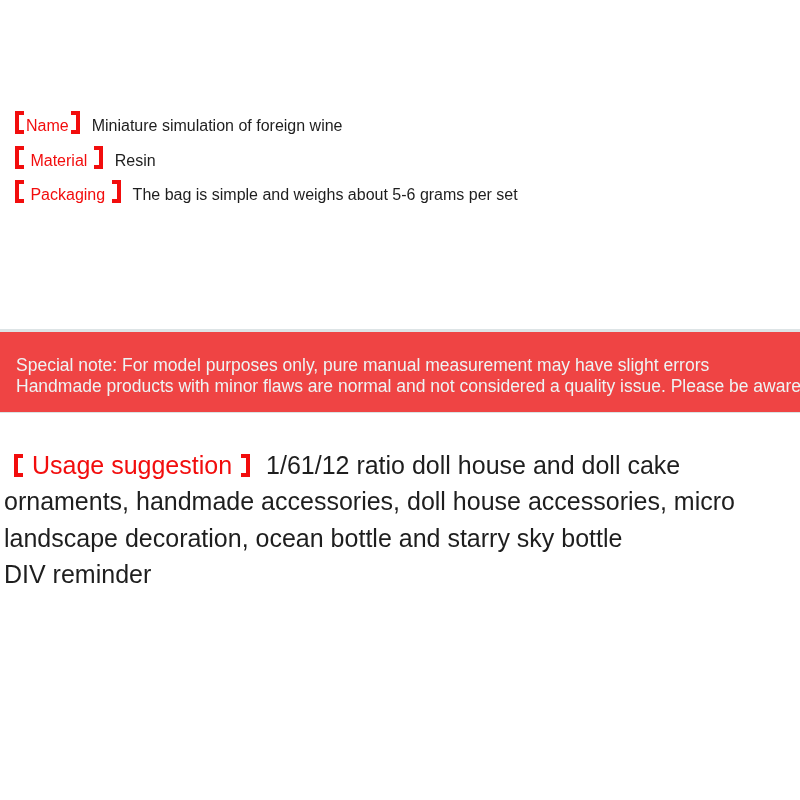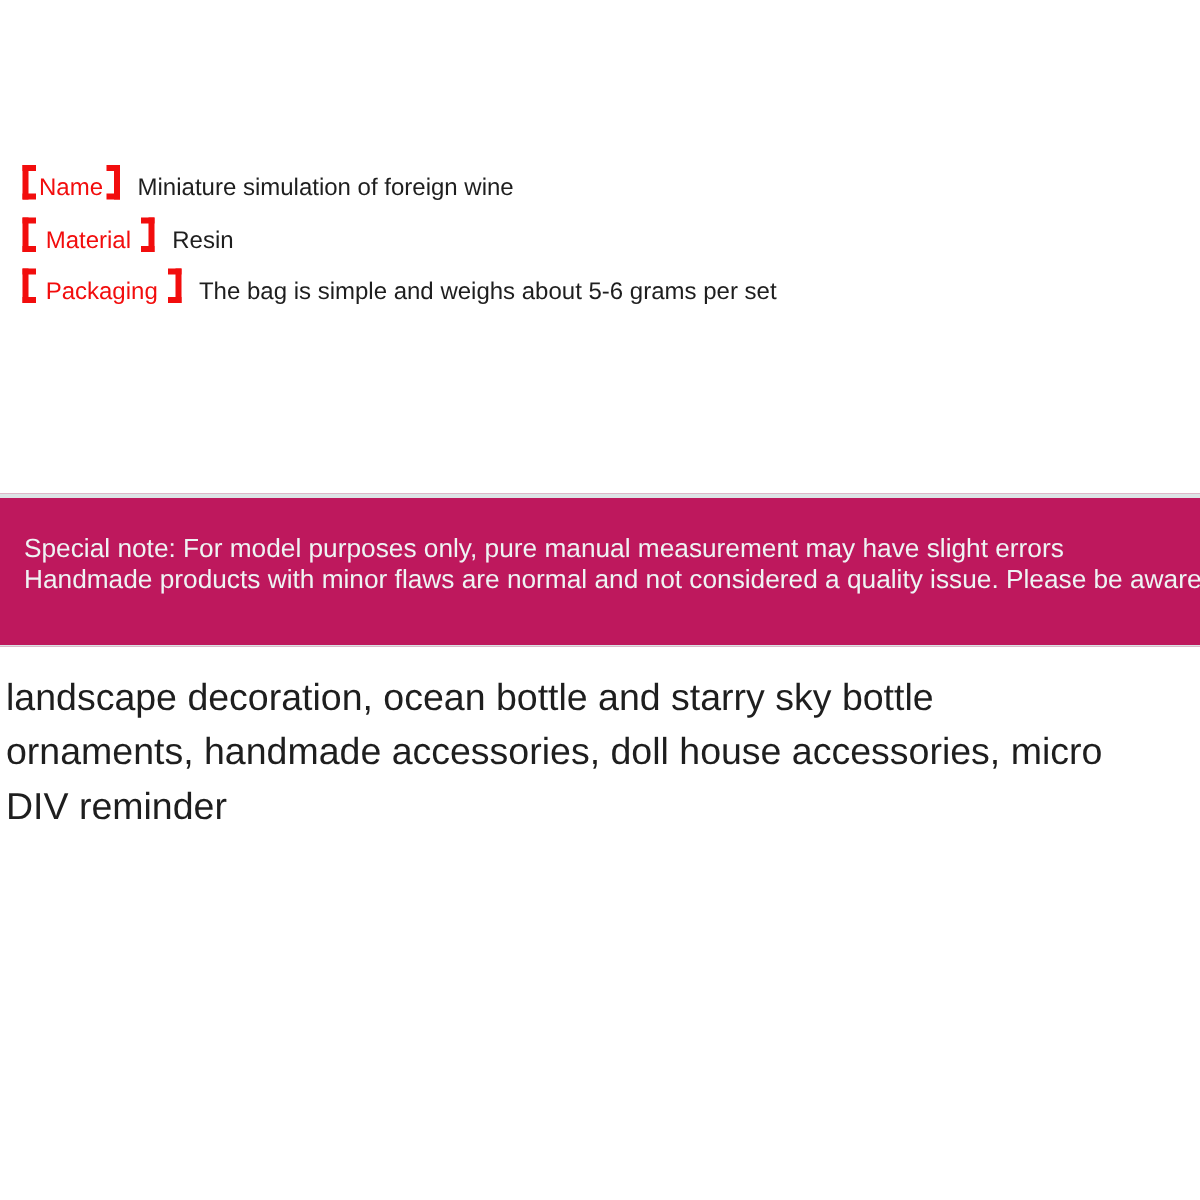--- a/index.html
+++ b/index.html
@@ -36,22 +36,22 @@
     vertical-align: -3px;
   }
   .br-l { border-right: 0; margin-right: 2px; }
   .br-r { border-left: 0; margin-left: 2px; }
 
   
   .banner {
     position: absolute;
     box-sizing: border-box;
     left: 0; top: 329px;
-    width: 100%; height: 102px;
-    background: #be185d;
+    width: 100%; height: 84px;
+    background: #ef4444;
     border-top: 3px solid #dde4e6;
     border-bottom: 1px solid #d9e4e4;
     color: #eef4f4;
     font-size: 17.5px;
     line-height: 20.8px;
     padding: 23px 8px 0 16px;
     white-space: nowrap;
   }
 
   
@@ -98,18 +98,21 @@
       <span class="red"><i class="br br-l"></i><span> Packaging </span><i class="br br-r"></i></span><span class="spec-value">The bag is simple and weighs about 5-6 grams per set</span>
     </div>
   </section>
 
   <section class="banner">
     <div class="line">Special note: For model purposes only, pure manual measurement may have slight errors</div>
     <div class="line">Handmade products with minor flaws are normal and not considered a quality issue. Please be aware!</div>
   </section>
 
   <section class="notes">
+    <div class="line">
+      <span class="red label-indent"><i class="br br-l"></i><span> Usage suggestion </span><i class="br br-r"></i></span><span class="value-gap">1/61/12 ratio doll house and doll cake</span>
+    </div>
+    <div class="line">ornaments, handmade accessories, doll house accessories, micro</div>
     <div class="line">landscape decoration, ocean bottle and starry sky bottle</div>
-    <div class="line">ornaments, handmade accessories, doll house accessories, micro</div>
     <div class="line">DIV reminder</div>
   </section>
 
 </div>
 
 </body></html>

